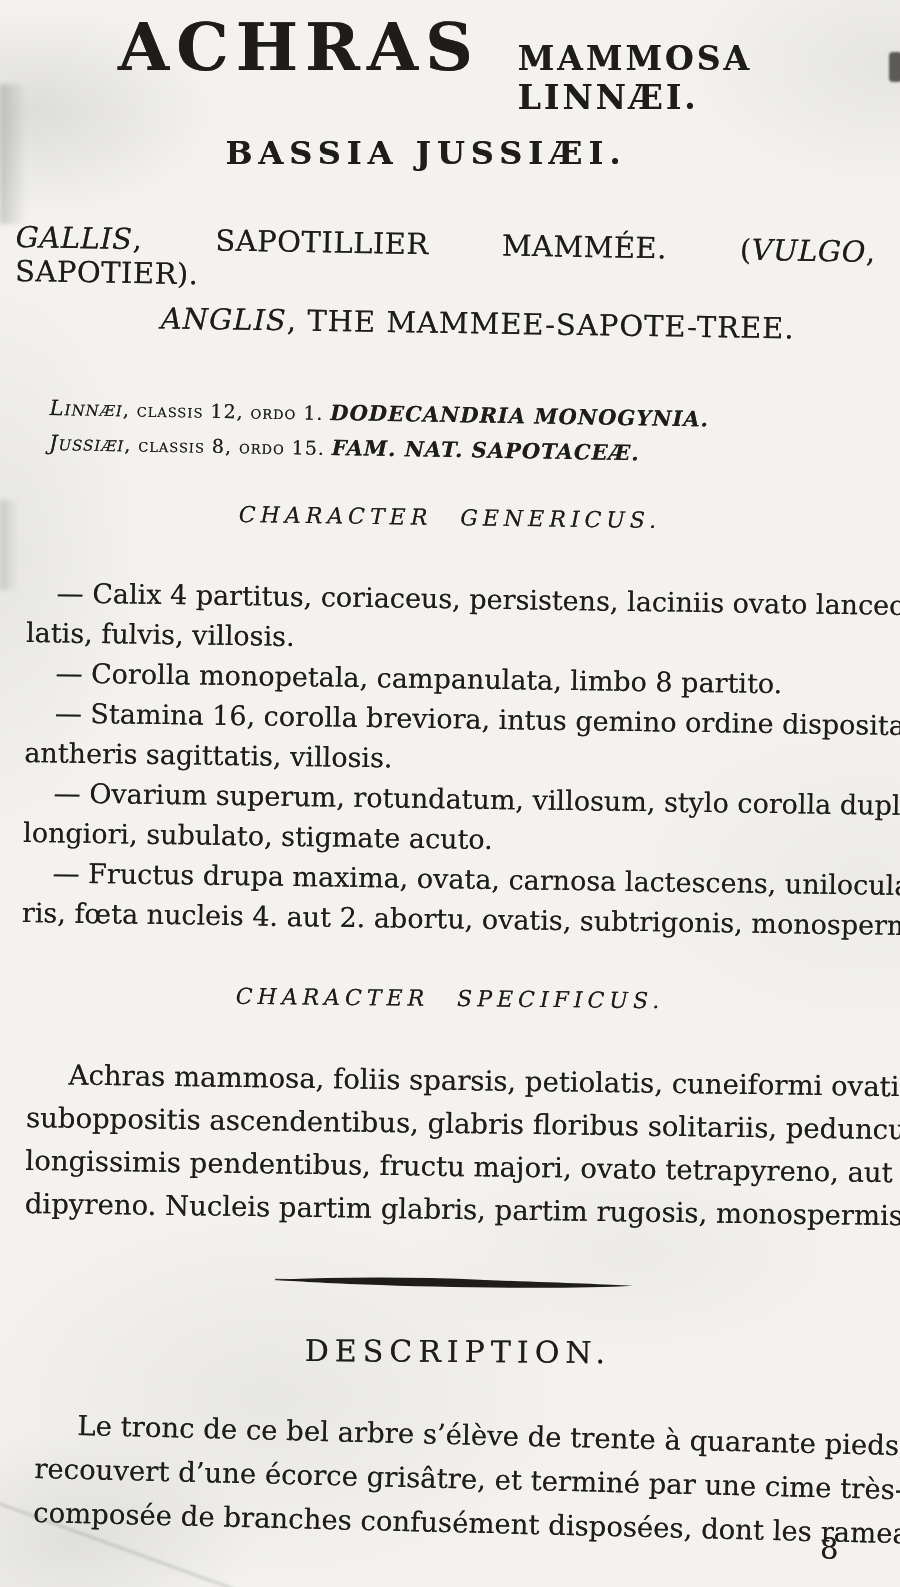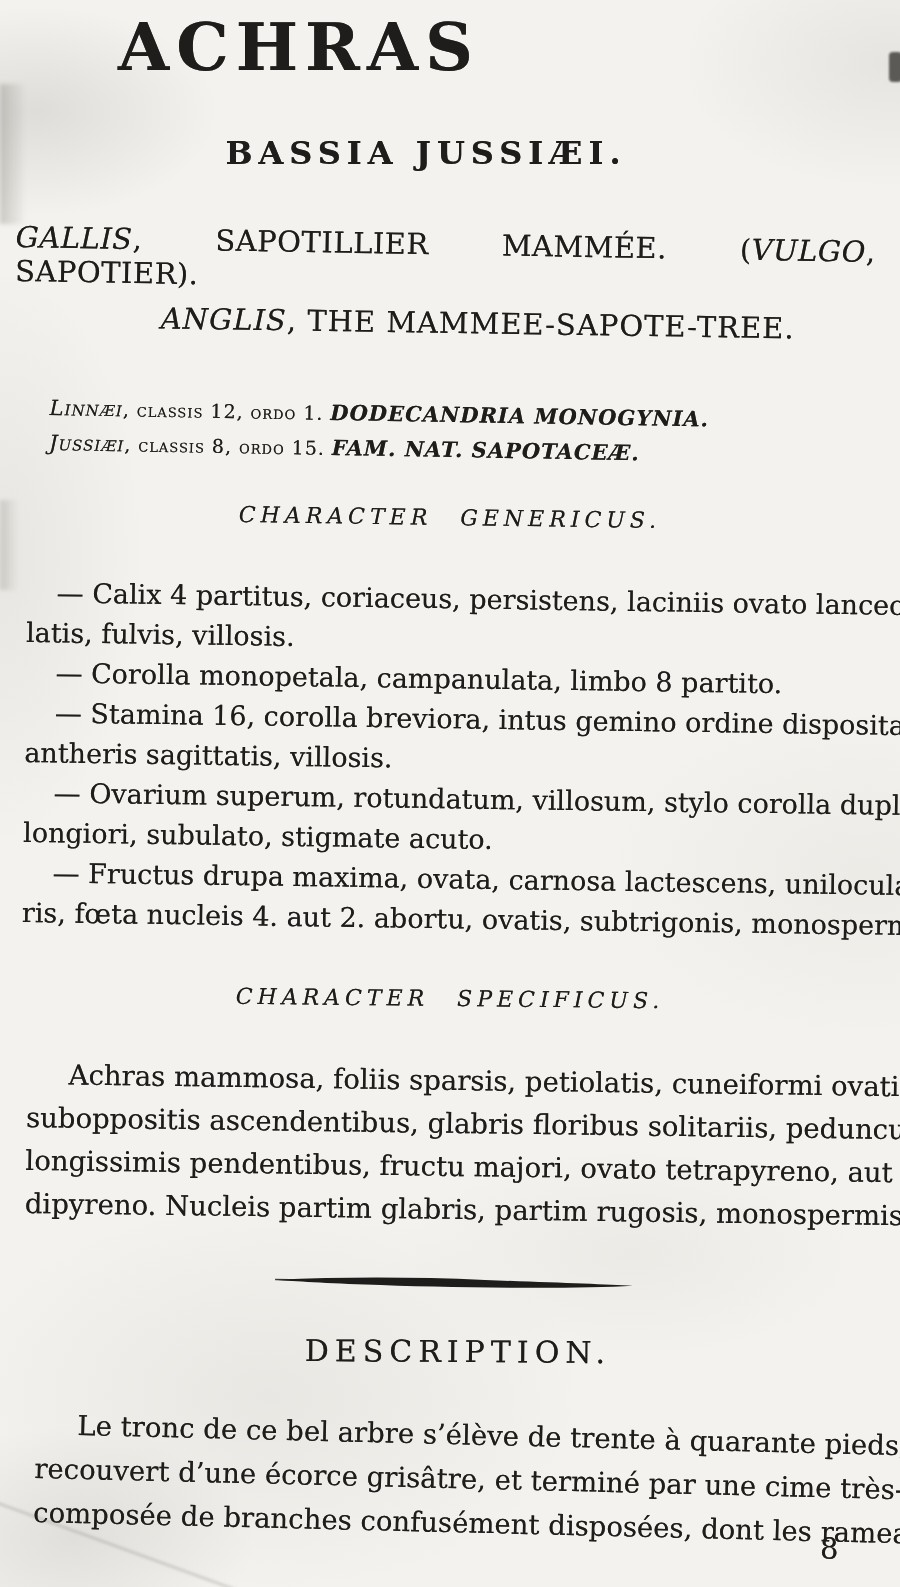--- a/index.html
+++ b/index.html
@@ -100,20 +100,21 @@
 
 <div class="page">
 
   <div class="artifact blot-top-right"></div>
   <div class="artifact streak-left"></div>
   <div class="artifact smear-mid-left"></div>
   <div class="artifact crease-bottom"></div>
 
   <div class="abs title-line t">
     <span class="genus">ACHRAS</span>
+    <span class="species">MAMMOSA LINNÆI.</span>
   </div>
 
   <div class="abs synonym-line t">BASSIA JUSSIÆI.</div>
 
   <div class="abs gallis-line t fill"><span class="it">GALLIS</span><span>, SAPOTILLIER MAMMÉE. (</span><span class="it">VULGO</span><span>, SAPOTIER).</span></div>
 
   <div class="abs anglis-line t"><span class="it">ANGLIS</span><span>, THE MAMMEE-SAPOTE-TREE.</span></div>
 
   <div class="abs cls-block t">
     <div class="cls-row"><span class="cls-author">Linnæi</span><span class="cls-detail">, classis 12, ordo 1. </span><span class="cls-taxon">DODECANDRIA MONOGYNIA.</span></div>

